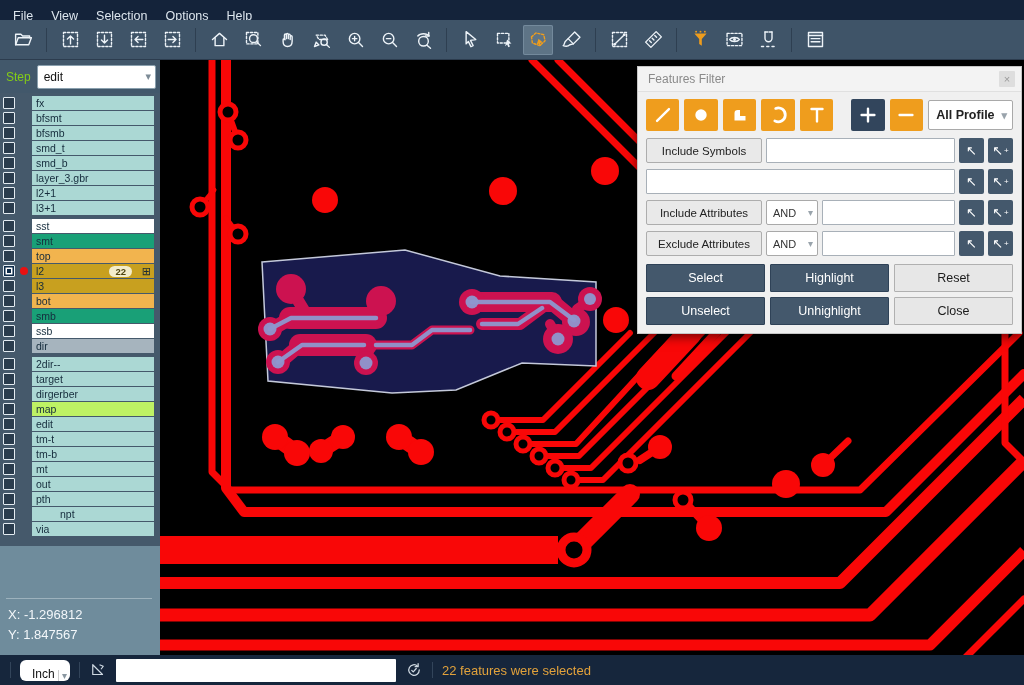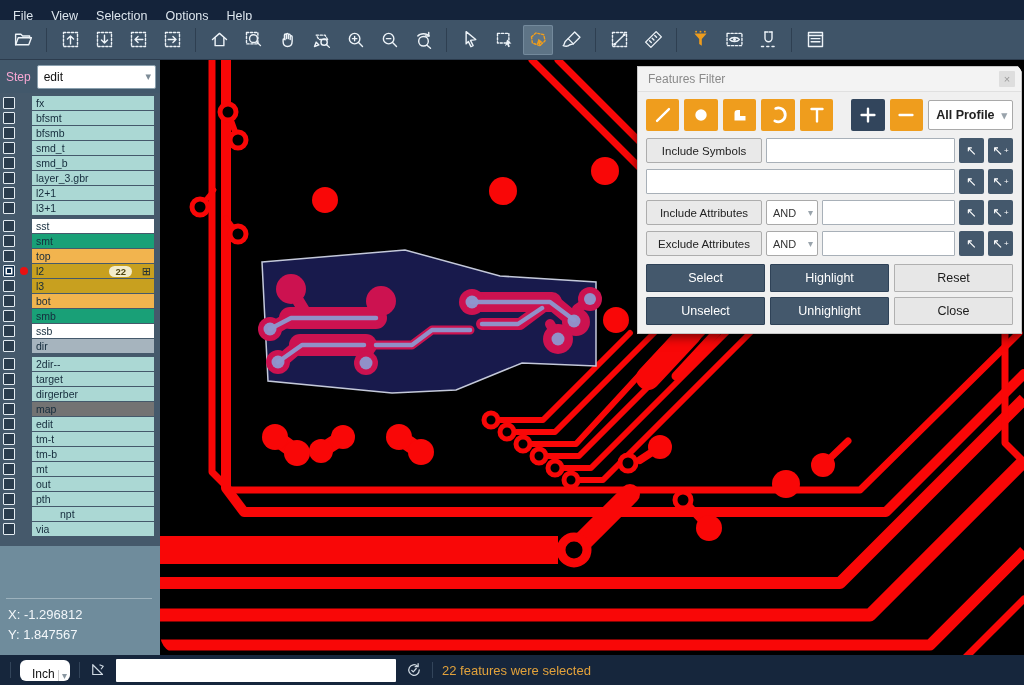--- a/index.html
+++ b/index.html
@@ -18,38 +18,38 @@
   .tslot.active { background:var(--active-tool-bg); box-shadow:inset 0 0 0 1px #748a9c; }
   .tslot.orange { color:var(--accent-orange); }
   .tsep { width:1px; height:24px; background:#2e3f51; margin:0 6px; }
 
   
   .main { flex:1 1 auto; display:flex; min-height:0; }
 
   
   .sidebar { width:160px; background:var(--sidebar-bg); display:flex; flex-direction:column; flex:0 0 auto; }
   .steprow { height:33px; background:#42586b; display:flex; align-items:center; padding:0 4px 0 6px; gap:6px; }
-  .steplabel { color:#f9a8d4; font-size:12px; }
+  .steplabel { color:#84cc16; font-size:12px; }
   .stepselect { flex:1; height:24px; background:#fff; border:1px solid #8aa0ae; border-radius:2px; display:flex; align-items:center; padding-left:6px; font-size:12px; color:#111; position:relative; }
   .stepselect .chev { position:absolute; right:4px; color:#7d8b96; font-size:11px; }
   .layers { background:var(--panel-dark); padding:3px 0 6px 0; }
   .lgroup { margin-bottom:4px; }
   .lrow { display:flex; align-items:center; height:14px; margin-bottom:1px; position:relative; }
   .cbcell { width:12px; height:12px; margin-left:3px; border:1.5px solid #e3ebf1; background:#2a3c4d; border-radius:1px; }
   .lrow.active .cbcell { background:#0d2b49; box-shadow:inset 0 0 0 1.5px #0d2b49, inset 0 0 0 3px #fff; }
   .dotcell { width:17px; display:flex; align-items:center; justify-content:center; }
   .reddot { width:8px; height:8px; border-radius:50%; background:var(--red-dot); }
   .ncell { width:122px; height:14px; font-size:10.5px; color:#152c3c; padding:1px 3px 0 4px; position:relative; white-space:nowrap; overflow:hidden; }
   .badge { position:absolute; right:22px; top:1.5px; background:var(--badge-bg); border-radius:6px; font-size:9.5px; font-weight:bold; color:#4f4510; padding:0 6px; line-height:11px; }
   .gridic { position:absolute; right:3px; top:0; font-size:11px; color:#1c2b36; line-height:14px; }
   .sidebottom { flex:1; display:flex; flex-direction:column; background:var(--sidebar-bg); }
   .coords { margin-top:auto; margin-left:6px; margin-right:8px; padding:6px 0 10px 2px; border-top:1px solid #9db2bd; color:#f3f7fa; font-size:13px; line-height:1.55; }
 
   
-  .canvas { flex:1; position:relative; background:var(--canvas-bg); overflow:hidden; cursor:crosshair;border-radius:21px; }
+  .canvas { flex:1; position:relative; background:var(--canvas-bg); overflow:hidden; cursor:crosshair; }
   .canvas svg.art { position:absolute; left:0; top:0; }
 
   
   .dialog { position:absolute; left:477px; top:6px; width:385px; background:var(--dialog-bg); border:1px solid #c6c6c6; box-shadow:0 3px 10px rgba(0,0,0,.55); }
   .dtitle { height:25px; background:#f3f3f3; border-bottom:1px solid #e0e0e0; display:flex; align-items:center; padding:0 6px 0 10px; }
   .dtitle .ttl { color:#8a8a8a; font-size:12px; }
   .dclose { margin-left:auto; width:16px; height:16px; background:#dedede; color:#9a9a9a; font-size:11px; display:flex; align-items:center; justify-content:center; border-radius:1px; }
   .dbody { padding:7px 8px 8px 8px; }
   .shaperow { display:flex; align-items:center; gap:5px; margin-bottom:7px; }
   .sbtn { width:34px; height:32px; background:var(--accent-orange); border-radius:2px; color:#fff; display:flex; align-items:center; justify-content:center; }
@@ -352,21 +352,21 @@
               <div class="ncell" style="background: rgb(171, 216, 212);">target</div>
             </div>
             <div class="lrow">
               <div class="cbcell"></div>
               <div class="dotcell"></div>
               <div class="ncell" style="background: rgb(171, 216, 212);">dirgerber</div>
             </div>
             <div class="lrow">
               <div class="cbcell"></div>
               <div class="dotcell"></div>
-              <div class="ncell" style="background: #737373;">map</div>
+              <div class="ncell" style="background: #bef264;">map</div>
             </div>
             <div class="lrow">
               <div class="cbcell"></div>
               <div class="dotcell"></div>
               <div class="ncell" style="background: rgb(171, 216, 212);">edit</div>
             </div>
             <div class="lrow">
               <div class="cbcell"></div>
               <div class="dotcell"></div>
               <div class="ncell" style="background: rgb(171, 216, 212);">tm-t</div>

